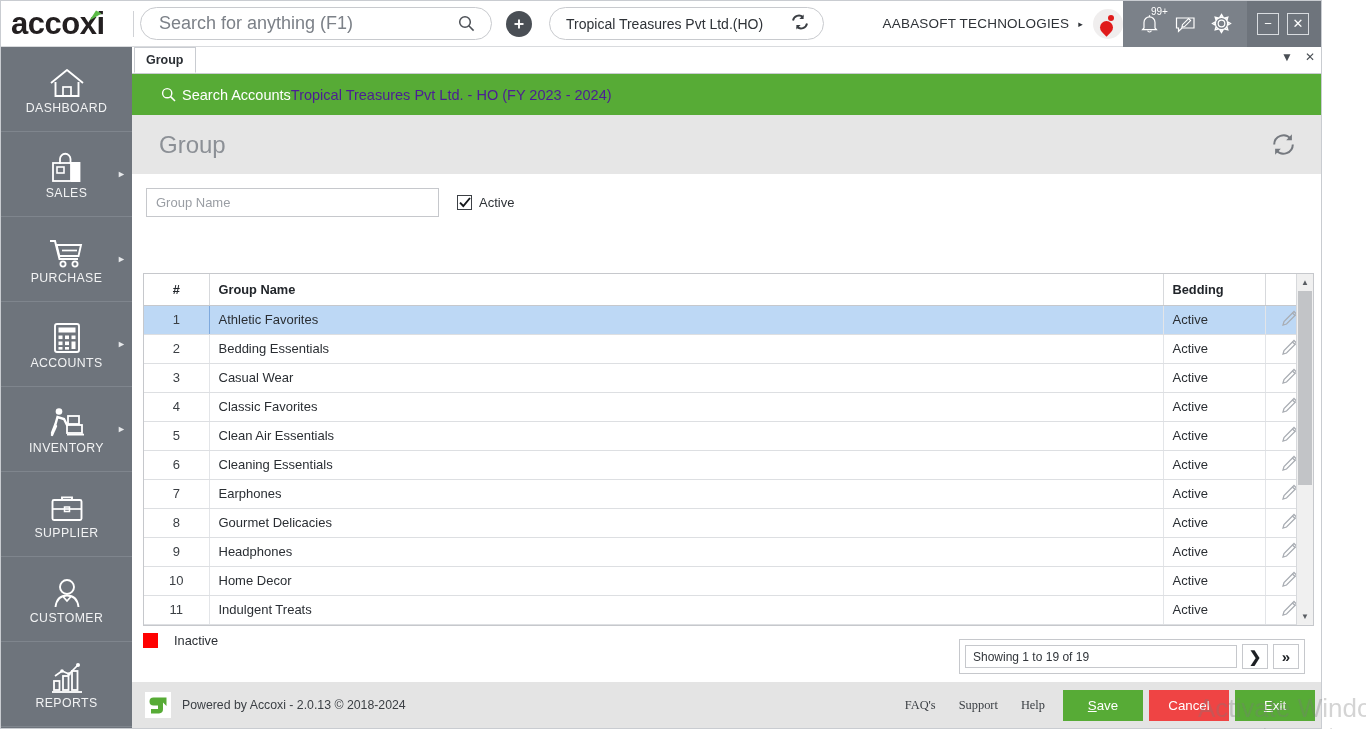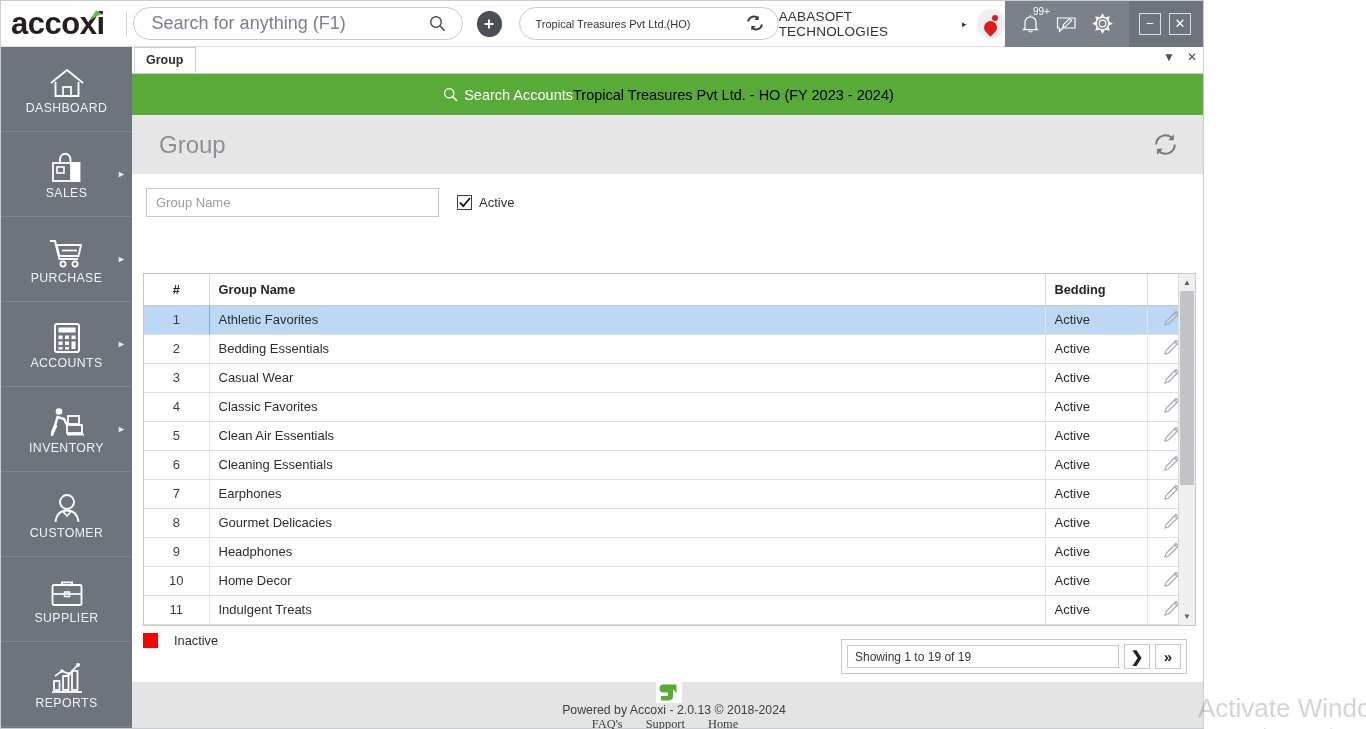--- a/index.html
+++ b/index.html
@@ -4,21 +4,21 @@
 <style>
   * { box-sizing: border-box; margin: 0; padding: 0; }
   html, body {
     width: 1366px; height: 729px;
     font-family: "Liberation Sans", sans-serif;
     background: #ffffff;
     overflow: hidden;
   }
   .app {
     position: relative;
-    width: 1204px; height: 729px;
+    width: 1322px; height: 729px;
     background: #ffffff;
     border: 1px solid #c9ccd1;
   }
 
   
   .topbar {
     position: absolute; top: 0; left: 0; right: 0; height: 46px;
     background: #ffffff;
     display: flex; align-items: center;
     border-bottom: 1px solid #d9dbde;
@@ -58,21 +58,21 @@
     margin-left: 14px;
     display: flex; align-items: center; justify-content: center;
     font-size: 21px; line-height: 1; font-weight: 300;
     cursor: pointer;
   }
   .branch-sel {
     margin-left: 17px; width: 275px; height: 33px;
     border: 1px solid #c8cace; border-radius: 17px;
     display: flex; align-items: center; justify-content: space-between;
     padding: 0 14px 0 16px;
-    font-size: 11px; color: #2f3338;
+    font-size: 14px; color: #2f3338;
     cursor: pointer;
     gap: 8px;
   }
   .topbar-spacer { flex: 1; }
   .company {
     display: flex; align-items: center; gap: 9px;
     font-size: 13.5px; color: #2f3338; letter-spacing: .2px;
     padding-right: 10px; cursor: pointer;
   }
   .company .caret { font-size: 9px; color: #2f3338; }
@@ -156,28 +156,28 @@
   }
   .tabstrip .tabctrls {
     position: absolute; right: 6px; top: 3px;
     display: flex; align-items: center; gap: 12px;
     color: #4a4f55;
   }
   .tabctrls span { cursor: pointer; font-size: 12px; }
 
   .greenbar {
     height: 41px; background: #57ab36;
-    display: flex; align-items: center; justify-content: center;
+    display: flex; align-items: center; justify-content: flex-start;
     padding: 0 27px 0 29px;
   }
   .greenbar .left {
     display: flex; align-items: center; gap: 6px;
     font-size: 14.5px; color: #ffffff; cursor: pointer;
   }
-  .greenbar .right { font-size: 14.5px; color: #000000; }
+  .greenbar .right { font-size: 14.5px; color: #4c1d95; }
 
   .pagehead {
     height: 59px; background: #e6e6e6;
     display: flex; align-items: center; justify-content: space-between;
     padding: 0 24px 0 27px;
   }
   .pagehead .title {
     font-size: 24px; color: #8c9096; font-weight: normal;
   }
   .pagehead .refresh { color: #75797f; cursor: pointer; display: flex; }
@@ -265,21 +265,20 @@
     display: flex; align-items: center; justify-content: center;
     font-size: 15px; color: #1d2024; font-weight: bold; cursor: pointer;
   }
 
   
   .footer {
     position: absolute; left: 0; right: 0; bottom: 0; height: 46px;
     background: #e4e4e4;
     display: flex; align-items: center;
     padding-left: 13px;
-    flex-direction: column;
   }
   .foot-logo {
     width: 26px; height: 26px; background: #ffffff;
     display: flex; align-items: center; justify-content: center;
     margin-right: 11px;
   }
   .foot-text { font-size: 12.3px; color: #3c4045; }
   .foot-spacer { flex: 1; }
   .foot-links { display: flex; align-items: center; gap: 23px; margin-right: 18px; font-family: Liberation Serif, serif; }
   .foot-links a {
@@ -472,39 +471,39 @@
           <rect x="19" y="18" width="15" height="8" fill="none" stroke="#fff" stroke-width="1.8"></rect>
           <line x1="19" y1="27.6" x2="36" y2="27.6" stroke="#fff" stroke-width="1.8"></line>
         </svg>
       </span>
       <span class="nav-lbl">INVENTORY</span>
       <span class="arr">►</span>
     </div>
 
     <div class="nav-item">
       <span class="nav-ico">
-        <svg width="30" height="32" viewBox="0 0 30 32">
-          <circle cx="15" cy="10" r="7" fill="none" stroke="#fff" stroke-width="1.9"></circle>
-          <path d="M3.5 30 C4.5 22 9 18.5 15 18.5 C21 18.5 25.5 22 26.5 30" fill="none" stroke="#fff" stroke-width="1.9"></path>
-          <path d="M11 19.5 L15 24 L19 19.5" fill="none" stroke="#fff" stroke-width="1.7"></path>
-        </svg>
-      </span>
-      <span class="nav-lbl">CUSTOMER</span>
-    </div>
-
-    <div class="nav-item">
-      <span class="nav-ico">
         <svg width="34" height="30" viewBox="0 0 34 30">
           <path d="M12 6 L12 3.4 L22 3.4 L22 6" fill="none" stroke="#fff" stroke-width="1.9"></path>
           <rect x="2.5" y="6" width="29" height="20" rx="1.5" fill="none" stroke="#fff" stroke-width="1.9"></rect>
           <line x1="2.5" y1="15" x2="31.5" y2="15" stroke="#fff" stroke-width="1.7"></line>
           <rect x="14.5" y="13" width="5" height="4.5" fill="none" stroke="#fff" stroke-width="1.5"></rect>
         </svg>
       </span>
       <span class="nav-lbl">SUPPLIER</span>
+    </div>
+
+    <div class="nav-item">
+      <span class="nav-ico">
+        <svg width="30" height="32" viewBox="0 0 30 32">
+          <circle cx="15" cy="10" r="7" fill="none" stroke="#fff" stroke-width="1.9"></circle>
+          <path d="M3.5 30 C4.5 22 9 18.5 15 18.5 C21 18.5 25.5 22 26.5 30" fill="none" stroke="#fff" stroke-width="1.9"></path>
+          <path d="M11 19.5 L15 24 L19 19.5" fill="none" stroke="#fff" stroke-width="1.7"></path>
+        </svg>
+      </span>
+      <span class="nav-lbl">CUSTOMER</span>
     </div>
 
     <div class="nav-item">
       <span class="nav-ico">
         <svg width="34" height="32" viewBox="0 0 34 32">
           <rect x="4" y="19" width="5.5" height="9" fill="none" stroke="#fff" stroke-width="1.8"></rect>
           <rect x="13" y="14" width="5.5" height="14" fill="none" stroke="#fff" stroke-width="1.8"></rect>
           <rect x="22" y="9" width="5.5" height="19" fill="none" stroke="#fff" stroke-width="1.8"></rect>
           <polyline points="5,14 12,9 19,12 28,3" fill="none" stroke="#fff" stroke-width="1.7"></polyline>
           <circle cx="12" cy="9" r="1.8" fill="#fff"></circle>
@@ -742,21 +741,21 @@
       <div class="foot-logo">
         <svg width="21" height="21" viewBox="0 0 21 21">
           <path d="M16.5 2.5 L5.5 2.5 A4 4 0 0 0 5.5 10.5 L10 10.5 L10 14 L3 14 L3 18.5 L11 18.5 A4.2 4.2 0 0 0 15 14.3 L15 7.5 L18.5 11 L18.5 2.5 Z" fill="#57ab36"></path>
         </svg>
       </div>
       <div class="foot-text">Powered by Accoxi - 2.0.13 © 2018-2024</div>
       <div class="foot-spacer"></div>
       <div class="foot-links">
         <a>FAQ's</a>
         <a>Support</a>
-        <a>Home</a>
+        <a>Help</a>
       </div>
       <button class="fbtn green">
           <u>S</u>
           <span>ave</span>
         </button>
       <button class="fbtn dark">Cancel</button>
       <button class="fbtn green">
           <u>E</u>
           <span>xit</span>
         </button>

